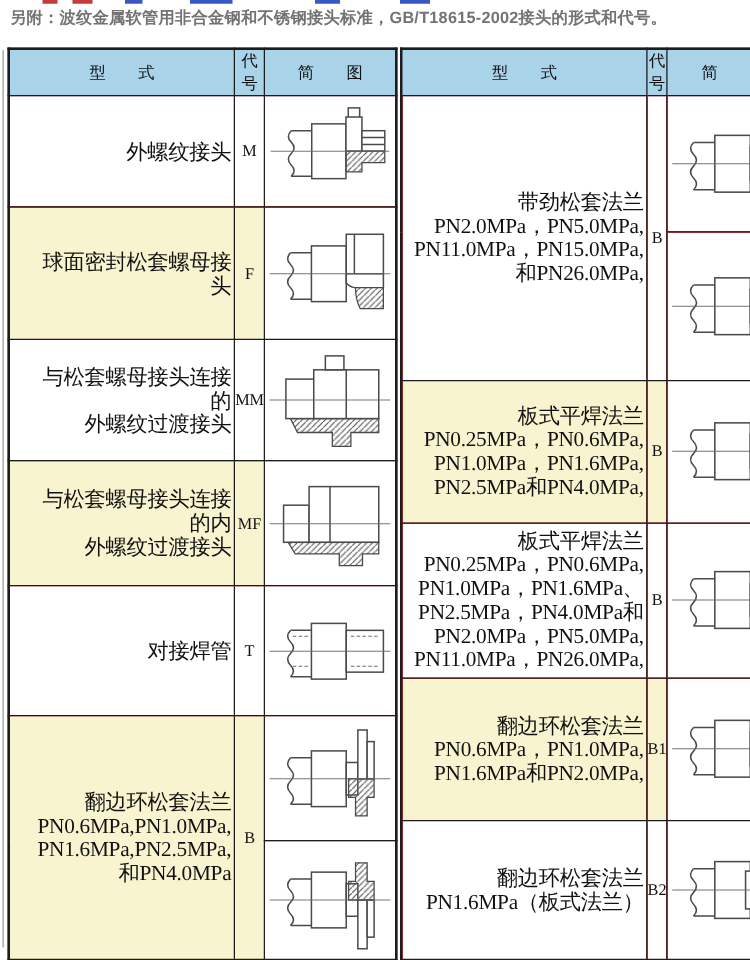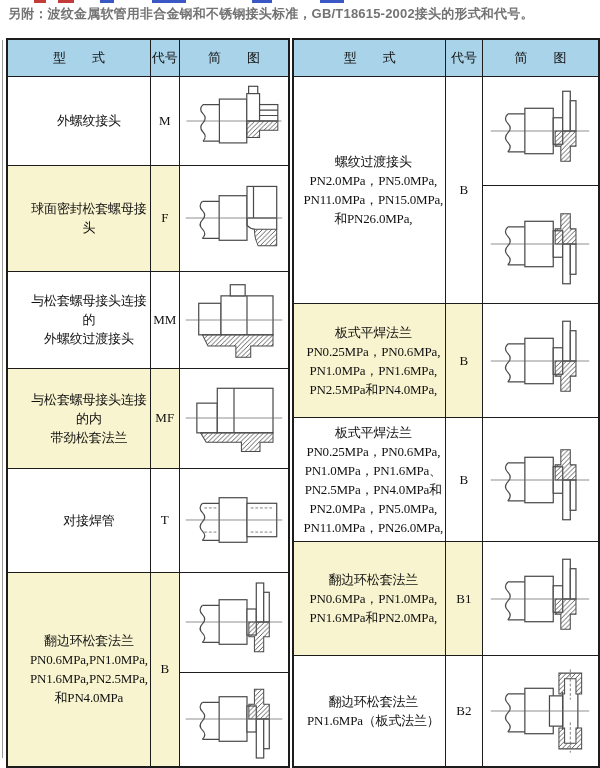--- a/index.html
+++ b/index.html
@@ -21,21 +21,21 @@
   table{border-collapse:collapse;table-layout:fixed;background:#ef4444;}
   table, td, th{border:1px solid #1c1c1c;}
   table{border:2px solid #1c1c1c;}
   th{
     background:#a9d3e9;font-weight:normal;font-size:13px;color:#111;
     text-align:center;padding:0;
   }
   td{padding:0;vertical-align:middle;background:#fff;overflow:hidden;}
   td.hl{background:#f8f4cf;margin-top:16px;}
   .type-cell{
-    text-align:center;font-size:13px;line-height:19px;letter-spacing:-0.2px;
+    text-align:right;font-size:17px;line-height:19px;letter-spacing:-0.2px;
   }
   .type-cell .txt{white-space:pre-line;display:block;}
   .lt .type-cell .txt{padding:4px 2px 4px 22px;}
   .rt .type-cell .txt{padding:4px 2px 4px 9px;white-space:pre;}
   .code-cell{text-align:center;font-size:13px;}
   .diag-cell{text-align:center;}
   svg.diag{display:block;margin:0 auto;}
   .ln{fill:#ffffff;stroke:#4a4a4a;stroke-width:1.3;}
   .nf{fill:none;stroke:#4a4a4a;stroke-width:1.3;}
   .cl{stroke:#6a6a6a;stroke-width:0.8;}
@@ -191,21 +191,21 @@
       <td class="code-cell">MM</td>
       <td class="diag-cell">
         <svg class="diag" width="104" height="90" viewBox="0 0 112 92">
               <use href="#sym-mm"></use>
             </svg>
       </td>
     </tr>
     <tr style="height:100px">
       <td class="type-cell hl">
             <span class="txt">与松套螺母接头连接的内
-带劲松套法兰</span>
+外螺纹过渡接头</span>
           </td>
       <td class="code-cell hl">MF</td>
       <td class="diag-cell">
         <svg class="diag" width="104" height="92" viewBox="0 0 112 92">
               <use href="#sym-mf"></use>
             </svg>
       </td>
     </tr>
     <tr style="height:104px">
       <td class="type-cell">
@@ -249,21 +249,21 @@
         <col style="width:120px">
       </colgroup>
     <tbody>
         <tr style="height:37px">
       <th>型　　式</th>
       <th>代号</th>
       <th>简　　图</th>
     </tr>
     <tr style="height:108px">
       <td class="type-cell" rowspan="2">
-            <span class="txt">螺纹过渡接头
+            <span class="txt">带劲松套法兰
 PN2.0MPa，PN5.0MPa,
 PN11.0MPa，PN15.0MPa,
 和PN26.0MPa,</span>
           </td>
       <td class="code-cell" rowspan="2">B</td>
       <td class="diag-cell">
         <svg class="diag" width="106" height="98" viewBox="0 0 112 92">
               <use href="#sym-flup"></use>
             </svg>
       </td>

